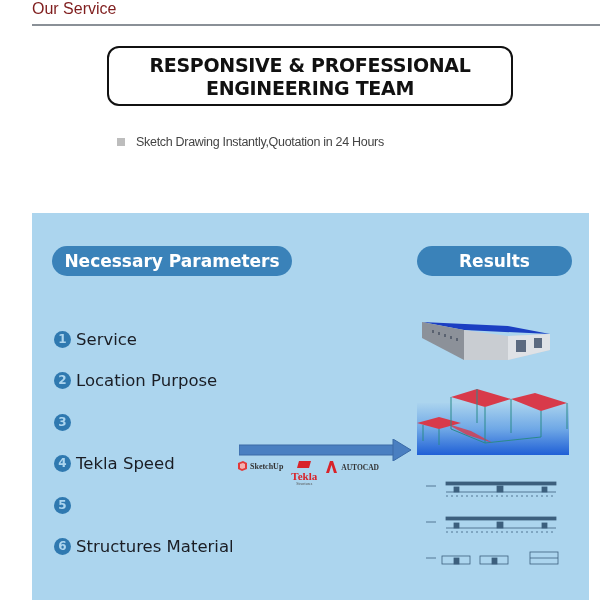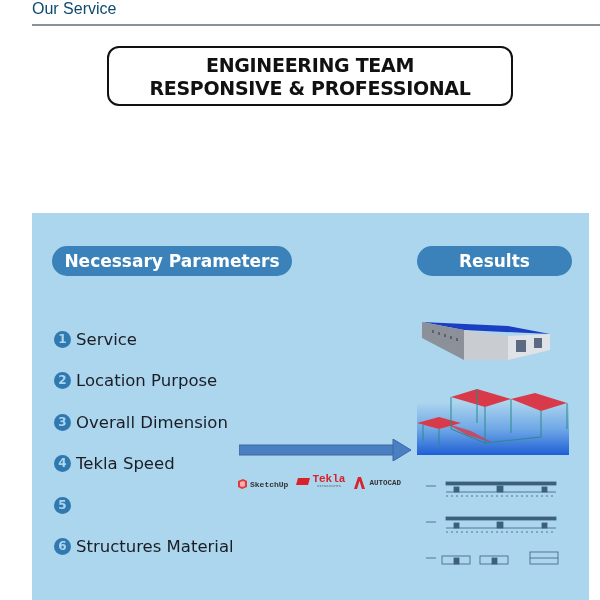--- a/index.html
+++ b/index.html
@@ -1,65 +1,68 @@
 <!DOCTYPE html>
 <html><head>
 <meta charset="utf-8">
 <style>
   html,body{margin:0;padding:0;background:#fff;}
   body{width:600px;height:600px;position:relative;overflow:hidden;font-family:"Liberation Sans",sans-serif;}
-  .section-title{position:absolute;left:32px;top:0;font-size:16px;color:#0c4a6e;line-height:18px;}
+  .section-title{position:absolute;left:32px;top:0;font-size:16px;color:#7f1d1d;line-height:18px;}
   .section-rule{position:absolute;left:32px;top:24px;width:568px;height:2px;background:#8a9097;}
   .banner{position:absolute;left:107px;top:46px;width:406px;height:60px;border:2px solid #111;border-radius:12px;box-sizing:border-box;text-align:center;font-weight:bold;font-size:19px;line-height:23px;color:#111;padding-top:6px;font-family:"DejaVu Sans",sans-serif;letter-spacing:-0.3px;}
   .bullets{position:absolute;left:117px;top:135px;width:420px;}
   .bullet{position:relative;padding-left:19px;font-size:12.5px;color:#444;line-height:15px;margin-bottom:9px;letter-spacing:-0.3px;}
   .bullet .sq{position:absolute;left:0;top:3px;width:8px;height:8px;background:#bdbdbd;}
   .panel{position:absolute;left:32px;top:213px;width:557px;height:387px;background:#acd5ee;}
   .pill{position:absolute;height:30px;border-radius:15px;background:#3a82b9;color:#fff;font-weight:bold;font-size:17px;line-height:30px;text-align:center;font-family:"DejaVu Sans",sans-serif;}
   .pill.params{left:20px;top:33px;width:240px;}
   .pill.results{left:385px;top:33px;width:155px;}
   .params-list{position:absolute;left:22px;top:116px;}
   .param{display:flex;align-items:center;height:20px;margin-bottom:21.6px;font-family:"DejaVu Sans",sans-serif;font-size:16.5px;color:#1a1d24;}
   .num{width:17px;height:17px;border-radius:50%;background:#2f79b0;color:#acd5ee;font-weight:bold;font-size:12px;line-height:17px;text-align:center;margin-right:5px;flex:none;}
   .arrow{position:absolute;left:207px;top:226px;}
-  .logos{position:absolute;left:205px;top:262px;display:flex;align-items:flex-end;gap:8px;font-family:Liberation Mono, monospace;}
+  .logos{position:absolute;left:205px;top:248px;display:flex;align-items:flex-start;gap:8px;font-family:Liberation Serif, serif;}
   .logo{display:flex;align-items:center;gap:2px;font-size:8px;font-weight:bold;color:#333;}
   .logo .tek{color:#d8232a;font-size:11px;}
   .res-img{position:absolute;}
 </style>
 </head>
 <body>
 
 <div class="section-title">Our Service</div>
 <div class="section-rule"></div>
 
 <div class="banner">
+  <div>RESPONSIVE &amp; PROFESSIONAL</div>
   <div>ENGINEERING TEAM</div>
-  <div>RESPONSIVE &amp; PROFESSIONAL</div>
 </div>
 
 <div class="bullets">
+  <div class="bullet">
+    <span class="sq"></span>
+    <span>Sketch Drawing Instantly,Quotation in 24 Hours</span>
+  </div>
 </div>
 
 <div class="panel">
   <div class="pill results">Results</div>
   <div class="pill params">Necessary Parameters</div>
 
   <div class="params-list">
     <div class="param">
       <span class="num">1</span>
       <span>Service</span>
     </div>
     <div class="param">
       <span class="num">2</span>
       <span>Location Purpose</span>
     </div>
     <div class="param">
       <span class="num">3</span>
-      <span>Overall Dimension</span>
     </div>
     <div class="param">
       <span class="num">4</span>
       <span>Tekla Speed</span>
     </div>
     <div class="param">
       <span class="num">5</span>
     </div>
     <div class="param">
       <span class="num">6</span>
@@ -73,21 +76,21 @@
   </svg>
 
   <div class="logos">
     <div class="logo">
       <svg width="11" height="10" viewBox="0 0 11 10">
           <polygon points="1,2 6,0 10,2 10,8 5,10 1,8" fill="#e23a3a"></polygon>
           <polygon points="3,3 6,2 8,3 8,7 5,8 3,7" fill="#fff" opacity="0.6"></polygon>
         </svg>
       <span>SketchUp</span>
     </div>
-    <div class="logo" style="">
+    <div class="logo" style="flex-direction:column;">
       <svg width="14" height="9" viewBox="0 0 14 9">
           <polygon points="2,0 14,0 12,7 0,7" fill="#d8232a"></polygon>
         </svg>
       <span style="display:flex;flex-direction:column;align-items:center;line-height:9px;">
         <span class="tek">Tekla</span>
         <span style="font-size:4px;font-weight:normal;color:#555;line-height:5px;">Structures</span>
       </span>
     </div>
     <div class="logo">
       <svg width="12" height="12" viewBox="0 0 12 12">

